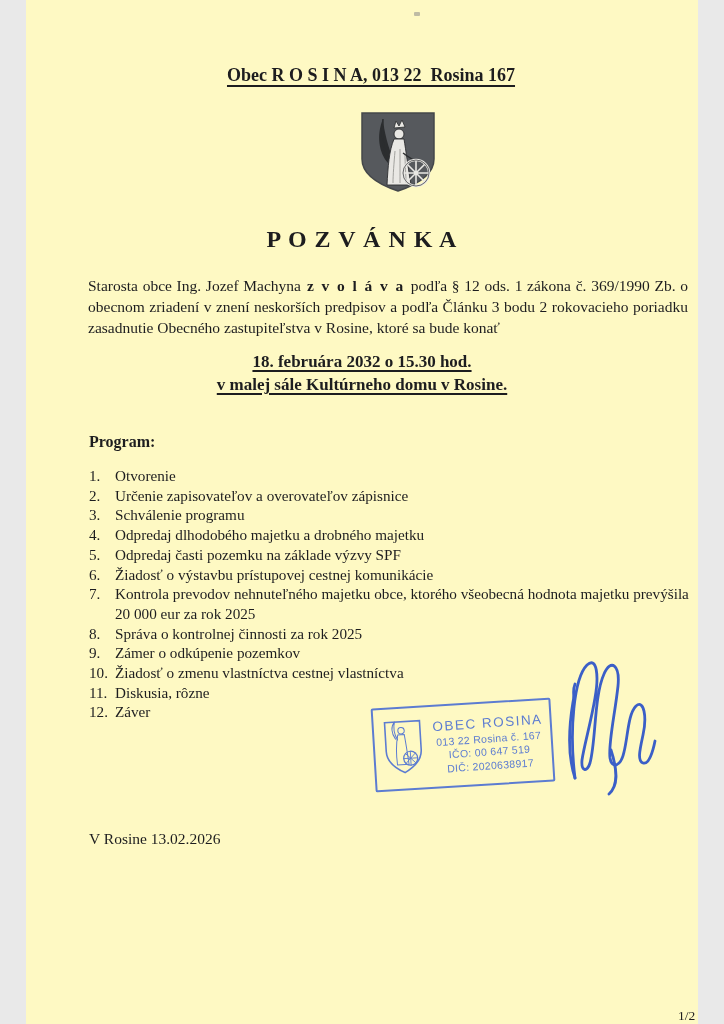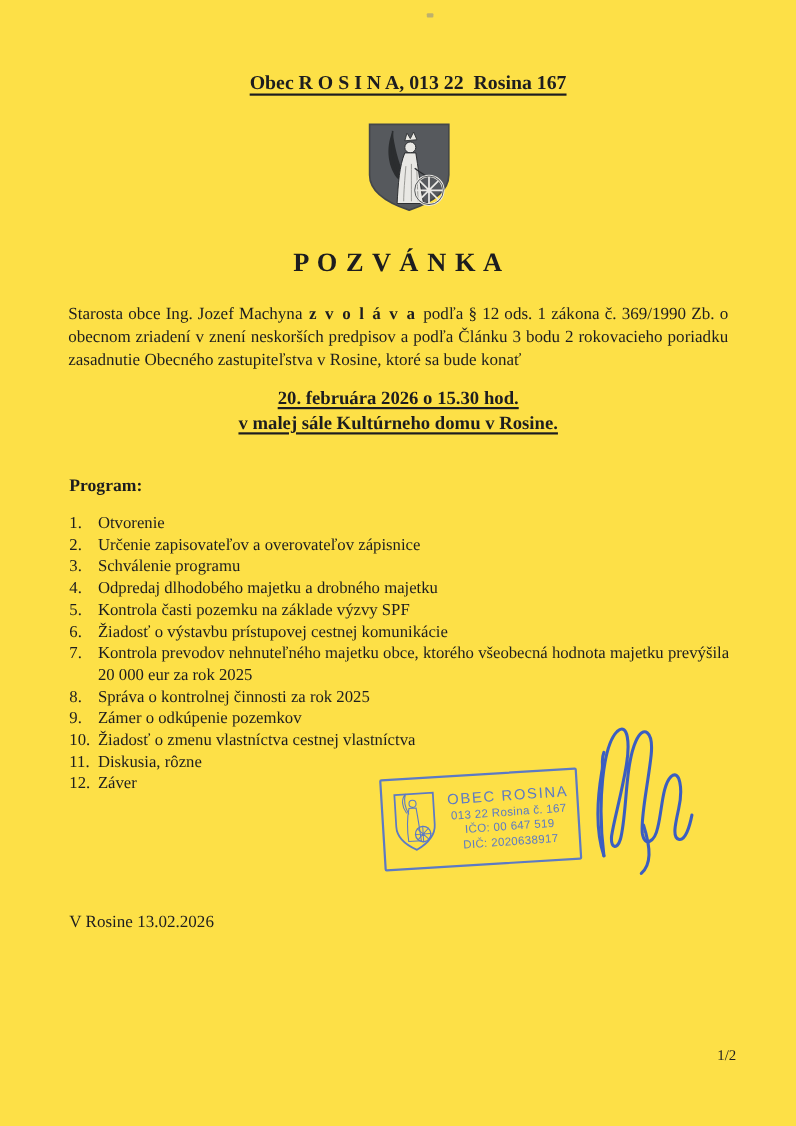--- a/index.html
+++ b/index.html
@@ -1,18 +1,18 @@
 <!DOCTYPE html>
 <html><head>
 <meta charset="utf-8">
 <style>
   html,body { margin:0; padding:0; background:#e9e9e9; }
   .page {
-    position:relative; width:724px; height:1024px; margin:0 auto;
-    background:#fde047; overflow:hidden;
+    position:relative; width:672px; height:1024px; margin:0 auto;
+    background:#fef9c3; overflow:hidden;
     font-family:"Liberation Serif", serif; color:#1d1d1f;
   }
   .smudge { position:absolute; left:388px; top:12px; width:6px; height:4px;
     background:#8a8a8a; opacity:.55; border-radius:1px; }
 
   .header { position:absolute; top:44px; left:0; right:0; text-align:center;
     font-size:18px; font-weight:bold; white-space:pre-wrap; }
   .header-text { text-decoration:underline; text-decoration-thickness:2px; text-underline-offset:4px; }
 
   .crest { position:absolute; left:328px; top:109px; }
@@ -47,21 +47,21 @@
   .s1 { font-size:13.5px; letter-spacing:1.5px; }
   .s2 { font-size:10.5px; letter-spacing:.3px; }
 
   .signature { position:absolute; left:528px; top:638px; }
 
   .signer { position:absolute; left:495px; top:792px; width:180px; text-align:center; }
   .signer-name { font-weight:bold; font-size:16px; }
   .signer-role { font-size:15px; margin-top:1px; }
 
   .placedate { position:absolute; left:63px; top:830px; font-size:15.5px;text-align:center; }
-  .pagenum  { position:absolute; left:652px; top:952px; font-size:13.5px; }
+  .pagenum  { position:absolute; left:652px; top:1008px; font-size:13.5px; }
 </style>
 </head>
 <body>
 
 <div class="page">
 
   <div class="smudge"></div>
 
   <div class="header">
     <span class="header-text">Obec R O S I N A, 013 22  Rosina 167</span>
@@ -82,21 +82,21 @@
       <path d="M62,52 V76 M50,64 H74 M53.5,55.5 L70.5,72.5 M70.5,55.5 L53.5,72.5"></path>
     </g>
     <circle cx="62" cy="64" r="2.2" fill="#e9e8e4"></circle>
   </svg>
 
   <div class="title">P O Z V Á N K A</div>
 
   <p class="intro"><span>Starosta obce Ing. Jozef Machyna</span><span class="zvolava">z v o l á v a</span><span>podľa § 12 ods. 1 zákona č. 369/1990 Zb. o obecnom zriadení v znení neskorších predpisov a podľa Článku 3 bodu 2 rokovacieho poriadku zasadnutie Obecného zastupiteľstva v Rosine, ktoré sa bude konať</span></p>
 
   <div class="center-line when">
-    <span class="u2">20. februára 2026 o 15.30 hod.</span>
+    <span class="u2">18. februára 2032 o 15.30 hod.</span>
   </div>
   <div class="center-line where">
     <span class="u2">v malej sále Kultúrneho domu v Rosine.</span>
   </div>
 
   <div class="program-label">Program:</div>
 
   <ol class="program">
 
       <li class="item">
@@ -114,21 +114,21 @@
         <span class="txt">Schválenie programu</span>
       </li>
 
       <li class="item">
         <span class="num">4.</span>
         <span class="txt">Odpredaj dlhodobého majetku a drobného majetku</span>
       </li>
 
       <li class="item">
         <span class="num">5.</span>
-        <span class="txt">Kontrola časti pozemku na základe výzvy SPF</span>
+        <span class="txt">Odpredaj časti pozemku na základe výzvy SPF</span>
       </li>
 
       <li class="item">
         <span class="num">6.</span>
         <span class="txt">Žiadosť o výstavbu prístupovej cestnej komunikácie</span>
       </li>
 
       <li class="item">
         <span class="num">7.</span>
         <span class="txt">Kontrola prevodov nehnuteľného majetku obce, ktorého všeobecná hodnota majetku prevýšila 20 000 eur za rok 2025</span>

